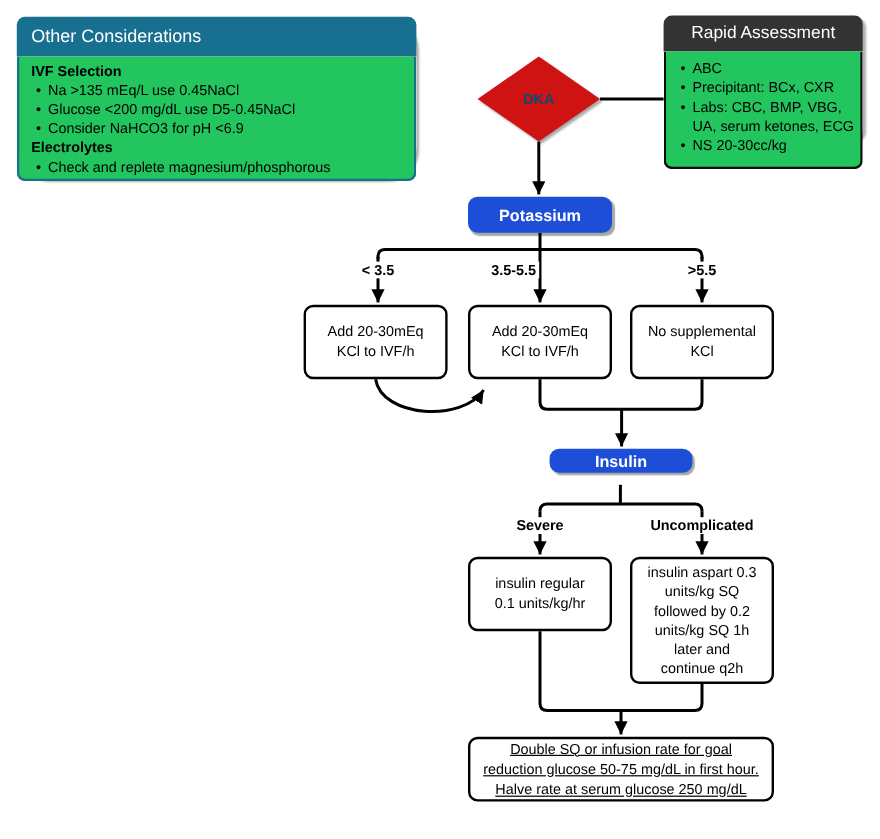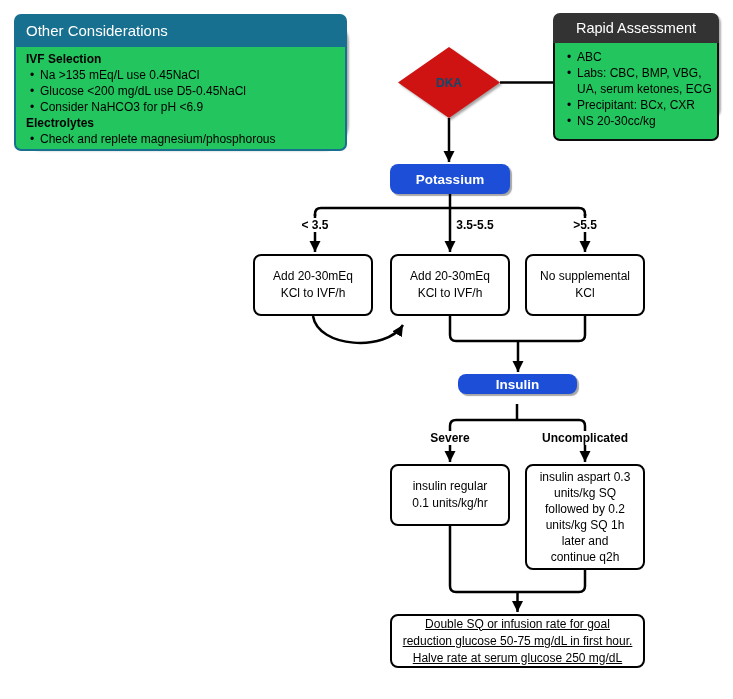--- a/index.html
+++ b/index.html
@@ -104,32 +104,32 @@
       <div class="bullet">Check and replete magnesium/phosphorous</div>
     </div>
   </div>
 
   <div class="card" id="ra">
     <div class="hdr">
       <span>Rapid Assessment</span>
     </div>
     <div class="body">
       <div class="bullet">ABC</div>
+      <div class="bullet">Precipitant: BCx, CXR</div>
       <div class="bullet">Labs: CBC, BMP, VBG, UA, serum ketones, ECG</div>
-      <div class="bullet">Precipitant: BCx, CXR</div>
       <div class="bullet">NS 20-30cc/kg</div>
     </div>
   </div>
 
   <div id="dka-label">DKA</div>
 
   <div class="pill" id="potassium">Potassium</div>
 
   <div class="elabel" style="left:315px; top:225px;">&lt; 3.5</div>
-  <div class="elabel" style="left:475px; top:225px;">3.5-5.5</div>
+  <div class="elabel" style="left:428px; top:225px;">3.5-5.5</div>
   <div class="elabel" style="left:585px; top:225px;">&gt;5.5</div>
 
   <div class="pbox" id="k1">Add 20-30mEq
 KCl to IVF/h</div>
   <div class="pbox" id="k2">Add 20-30mEq
 KCl to IVF/h</div>
   <div class="pbox" id="k3">No supplemental
 KCl</div>
 
   <div class="pill" id="insulin">Insulin</div>

